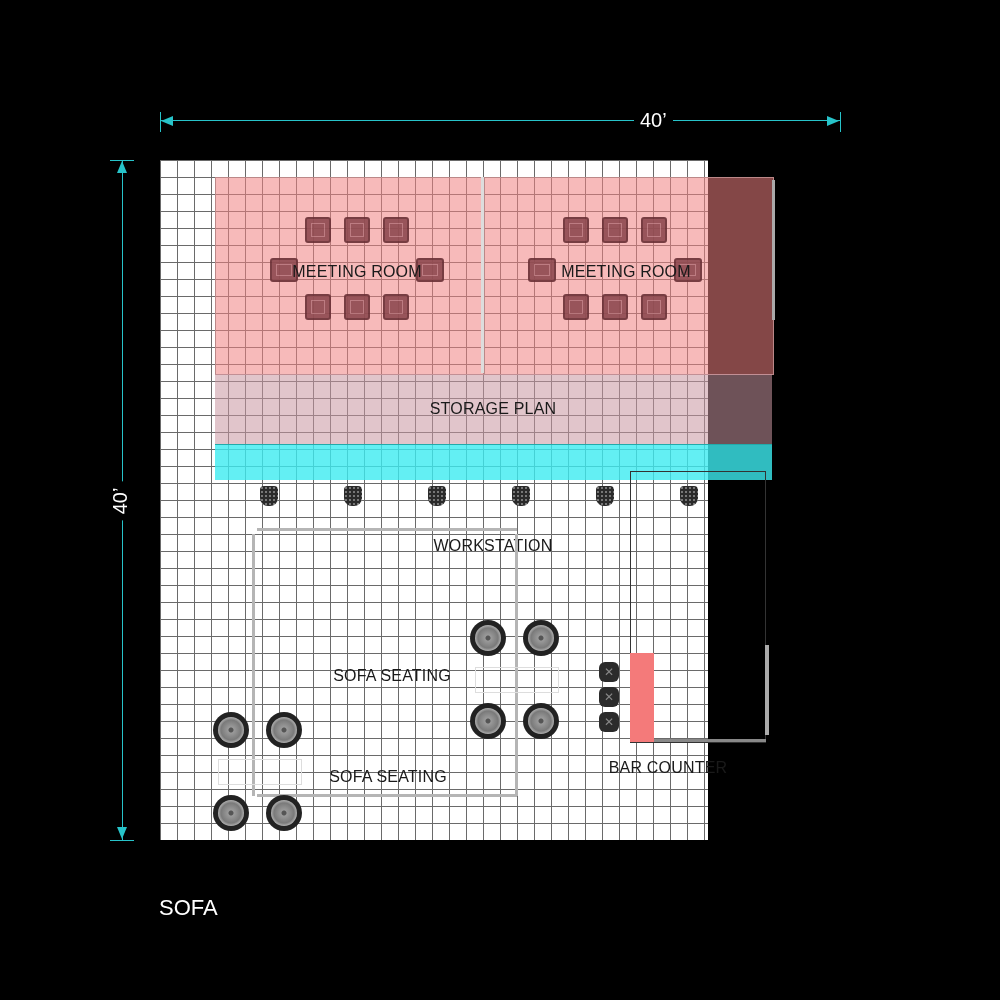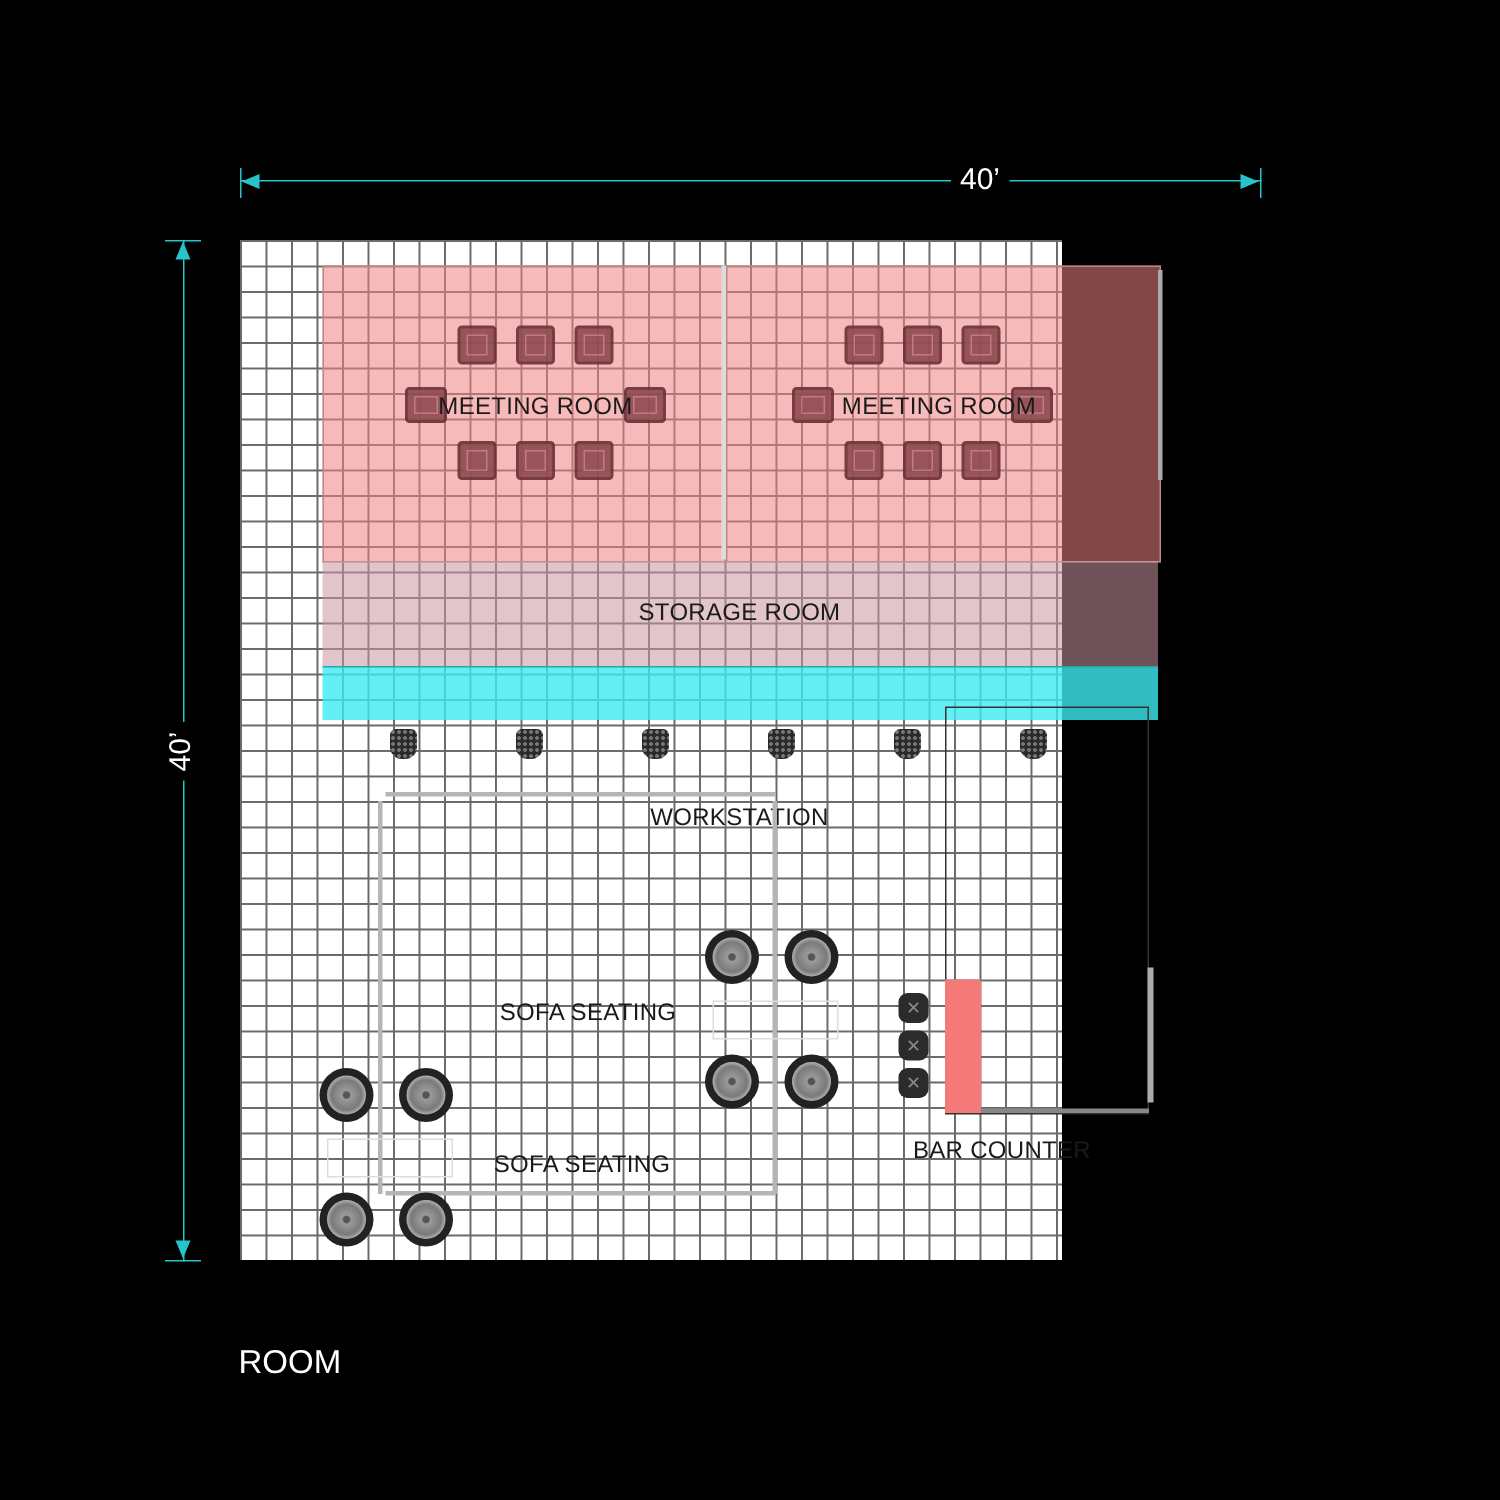--- a/index.html
+++ b/index.html
@@ -69,21 +69,21 @@
   <div class="chair" style="left:442px;top:57px;"></div>
   <div class="chair" style="left:481px;top:57px;"></div>
   <div class="chair" style="left:403px;top:134px;"></div>
   <div class="chair" style="left:442px;top:134px;"></div>
   <div class="chair" style="left:481px;top:134px;"></div>
   <div class="chair" style="left:368px;top:98px;width:28px;height:24px;"></div>
   <div class="chair" style="left:514px;top:98px;width:28px;height:24px;"></div>
   <div class="label" style="left:466px;top:112px;">MEETING ROOM</div>
 
   <div class="zone" style="left:55px;top:214px;width:557px;height:70px;background:rgba(200,150,160,0.55);"></div>
-  <div class="label" style="left:333px;top:249px;">STORAGE ROOM</div>
+  <div class="label" style="left:333px;top:249px;">STORAGE PLAN</div>
 
   <div class="zone" style="left:55px;top:284px;width:557px;height:35px;background:rgba(60,235,240,0.8);border-top:1px solid #2aa;"></div>
 
   <div class="stool" style="left:100px;top:326px;"></div>
   <div class="stool" style="left:184px;top:326px;"></div>
   <div class="stool" style="left:268px;top:326px;"></div>
   <div class="stool" style="left:352px;top:326px;"></div>
   <div class="stool" style="left:436px;top:326px;"></div>
   <div class="stool" style="left:520px;top:326px;"></div>
   <div class="label" style="left:333px;top:386px;">WORKSTATION</div>
@@ -110,13 +110,13 @@
   <div class="thin" style="left:470px;top:311px;width:134px;height:270px;border-color:#333;"></div>
   <div class="wall" style="left:605px;top:485px;width:4px;height:90px;background:#aaa;"></div>
   <div class="wall" style="left:470px;top:579px;width:136px;height:3px;background:#888;"></div>
   <div class="zone" style="left:470px;top:493px;width:24px;height:89px;background:#f47a7a;"></div>
   <div class="barstool" style="left:439px;top:502px;"></div>
   <div class="barstool" style="left:439px;top:527px;"></div>
   <div class="barstool" style="left:439px;top:552px;"></div>
   <div class="label" style="left:508px;top:608px;text-align:right;">BAR COUNTER</div>
 </div>
 
-<div class="abs" style="left:159px;top:895px;color:#fff;font-size:22px;">ROOM</div>
+<div class="abs" style="left:159px;top:895px;color:#fff;font-size:22px;">SOFA</div>
 
 </body></html>

